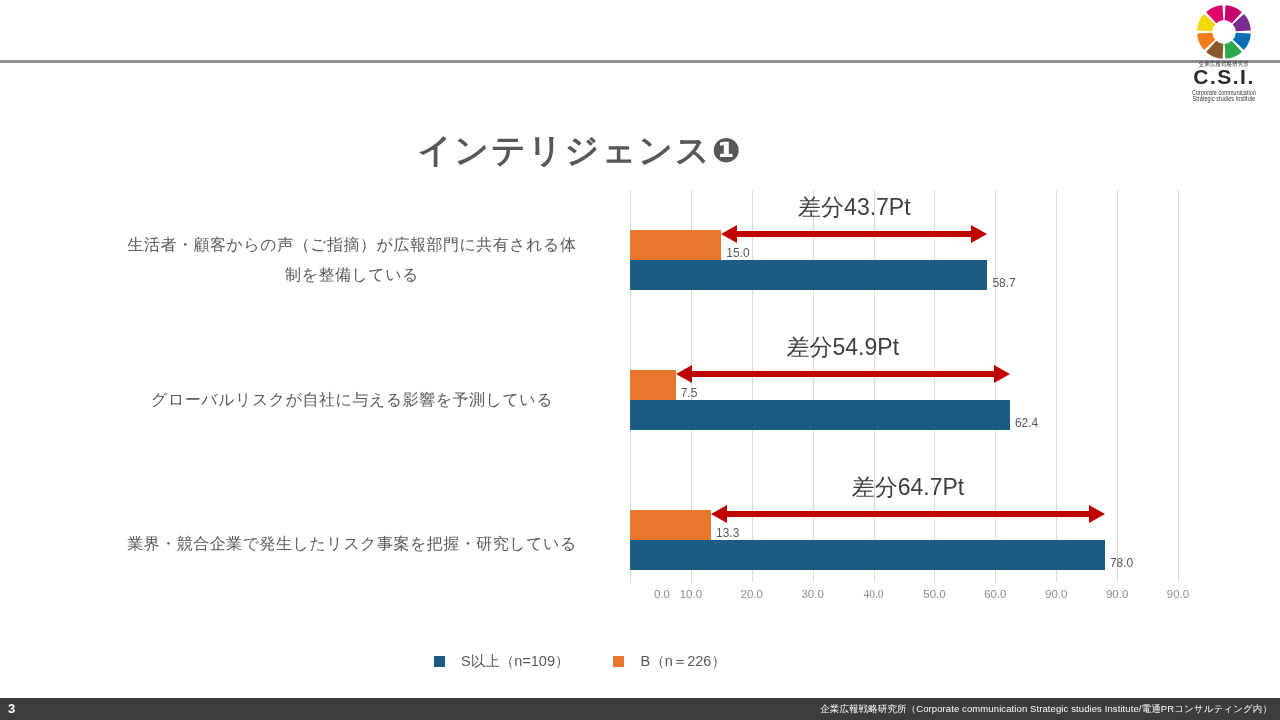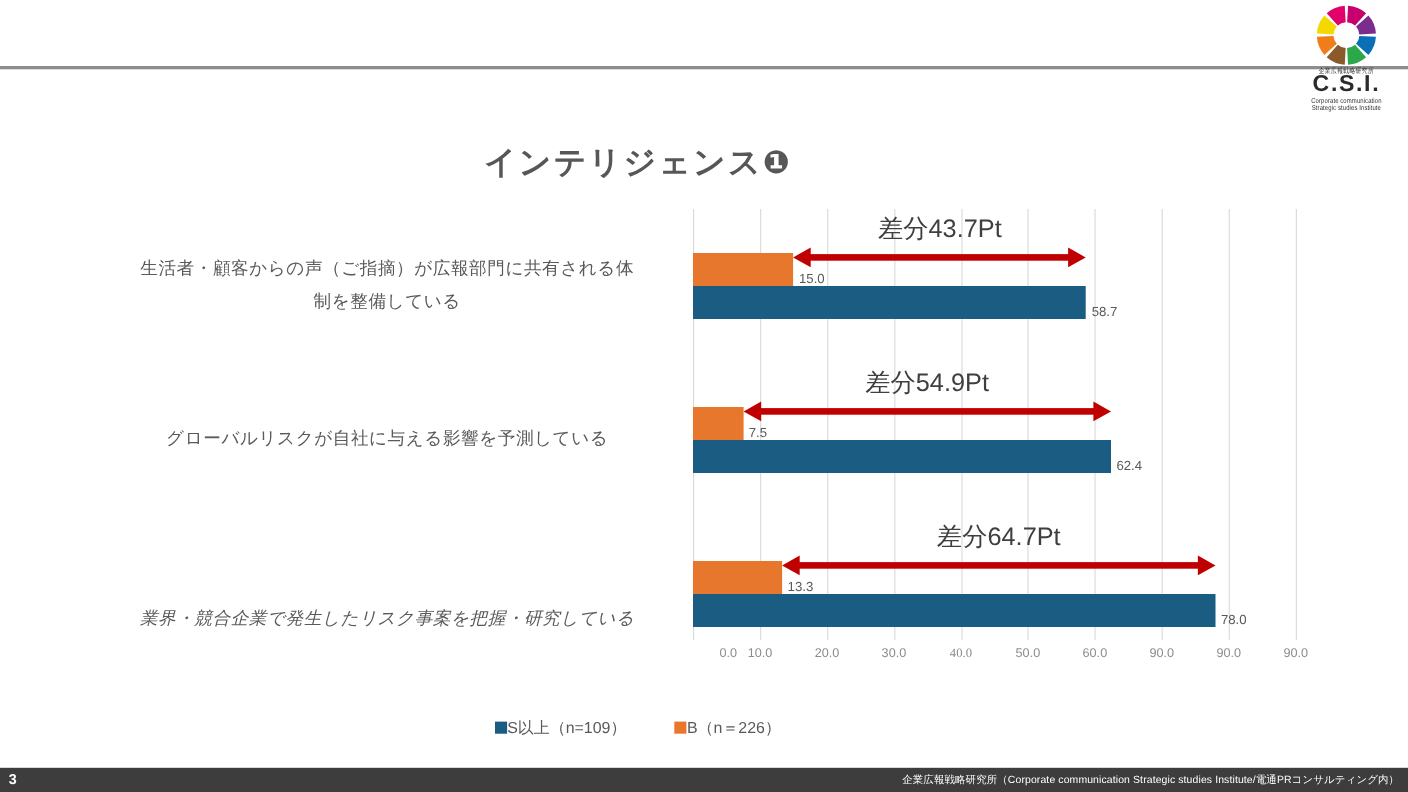--- a/index.html
+++ b/index.html
@@ -39,21 +39,21 @@
     position: absolute; left: 0; width: 84px; text-align: center;
     font-size: 5.4px; color: #333; white-space: nowrap; letter-spacing: .1px;
     transform: scaleY(1.2); transform-origin: top center;
   }
   #logo-en1 { top: 85px; }
   #logo-en2 { top: 91px; }
 
   
   #chart-title {
     position: absolute; left: 0; top: 128px; width: 1160px;
-    text-align: center; font-size: 29px; font-weight: bold; color: #575757;
+    text-align: center; font-size: 34px; font-weight: bold; color: #575757;
     letter-spacing: 2px;
   }
 
   
   #plot {
     position: absolute; left: 630px; top: 190px;
     width: 548px; height: 392px;
   }
   .gridline { position: absolute; top: 0; width: 1px; height: 392px; background: #d9d9d9; }
 
@@ -94,21 +94,21 @@
     position: absolute; right: 648px;
     font-size: 16px; color: #5a5a5a; line-height: 30px;
     text-align: center; letter-spacing: .5px;
   }
 
   
   #legend {
     position: absolute; left: 0; top: 652px; width: 1160px;
     display: flex; justify-content: center; align-items: center; gap: 44px;
   }
-  .legend-item { display: flex; align-items: center; gap: 0; }
+  .legend-item { display: flex; align-items: center; gap: 16px; }
   .legend-swatch { width: 11px; height: 11px; display: inline-block; }
   .legend-text { font-size: 14.5px; color: #595959; white-space: nowrap; }
 
   
   #footer {
     position: absolute; left: 0; top: 698px; width: 1280px; height: 22px;
     background: #3d3d3d;
   }
   #page-number {
     position: absolute; left: 8px; top: 3px;
@@ -148,21 +148,21 @@
   <div id="chart-title">インテリジェンス❶</div>
 
   <div id="category-labels">
       <div class="cat-label" style="top: 230px; width: 560px;">
         <div>生活者・顧客からの声（ご指摘）が広報部門に共有される体</div>
         <div>制を整備している</div>
       </div>
       <div class="cat-label" style="top: 385px; width: 560px;">
         <div>グローバルリスクが自社に与える影響を予測している</div>
       </div>
-      <div class="cat-label" style="top: 548px; width: 560px; font-style: italic;">
+      <div class="cat-label" style="top: 529px; width: 560px;">
         <div>業界・競合企業で発生したリスク事案を把握・研究している</div>
       </div>
     </div>
 
   <div id="plot">
     <div id="gridlines">
         <div class="gridline" style="left: 0px;"></div>
         <div class="gridline" style="left: 60.8889px;"></div>
         <div class="gridline" style="left: 121.778px;"></div>
         <div class="gridline" style="left: 182.667px;"></div>

